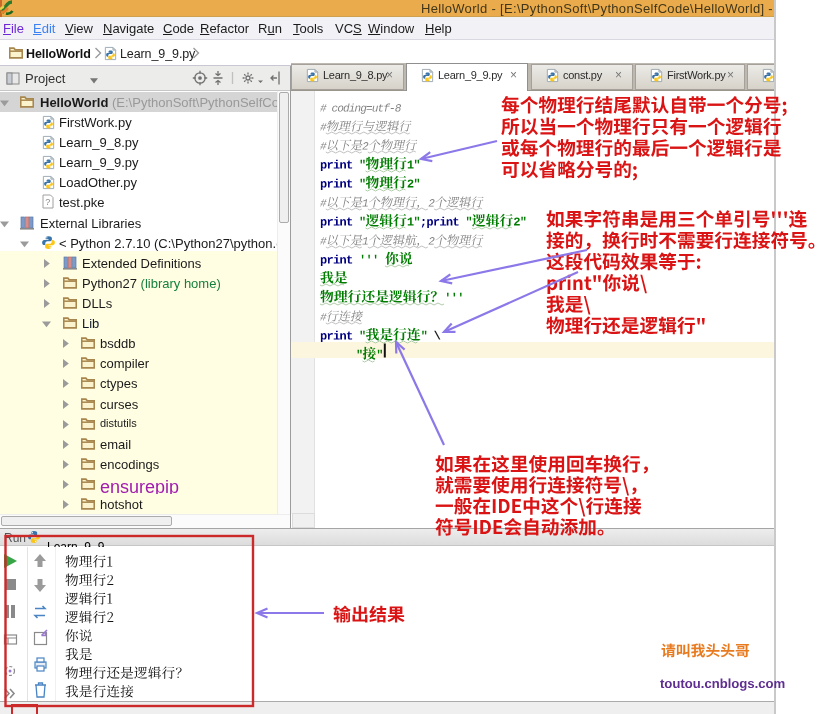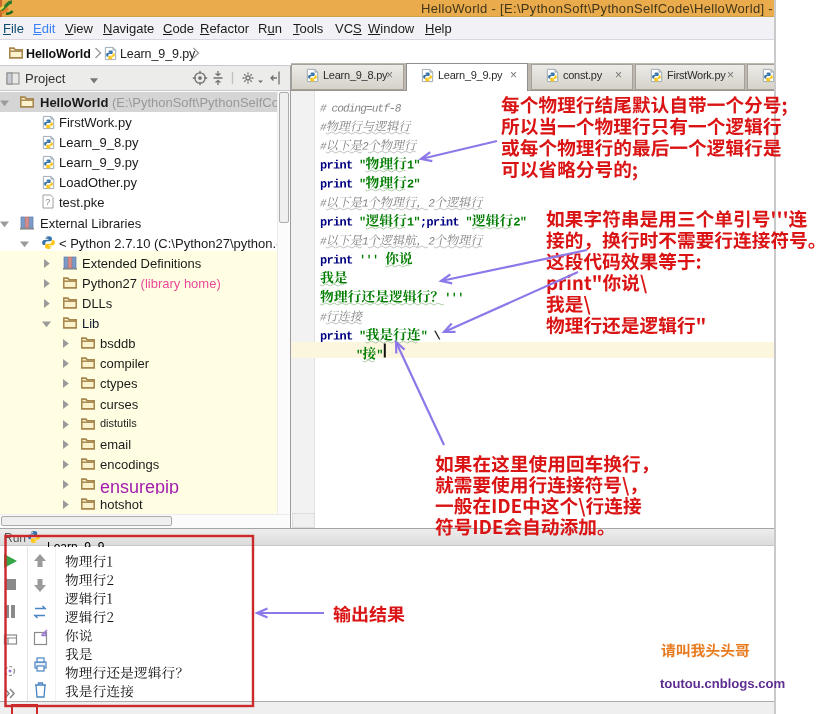--- a/index.html
+++ b/index.html
@@ -6,21 +6,21 @@
 <div style="position:absolute;left:0;top:0;width:775px;height:17px;background:linear-gradient(#eebv 0%,#e9a945 100%);background:#e9ab4b;border-bottom:1px solid #cda14e"></div>
 <div style="position:absolute;left:0;top:0;width:2px;height:17px;background:#c96a2a"></div>
 <svg width="15" height="16" style="position:absolute;left:0px;top:0px" viewBox="0 0 15 16">
 <path d="M2 13c3-7 7-11 10-11" stroke="#2c7a2c" stroke-width="3.4" fill="none"></path>
 <path d="M1 12c2 .5 5-1 6.5-4" stroke="#e8832b" stroke-width="3" fill="none"></path>
 <path d="M6 13.5c2 .5 5-.5 6.5-2.5" stroke="#1e681e" stroke-width="2.6" fill="none"></path>
 <path d="M0 9.5c1.5-2 3-2.5 4-2" stroke="#e3d24a" stroke-width="2.4" fill="none"></path>
   </svg>
 <div style="position:absolute;left:300px;top:1px;width:473px;height:15px;font-size:13px;letter-spacing:0.32px;color:#42361a;text-align:right;white-space:nowrap;overflow:hidden">HelloWorld - [E:\PythonSoft\PythonSelfCode\HelloWorld] -</div>
 <div style="position:absolute;left:0;top:17px;width:775px;height:23px;background:#f2f1f6;border-bottom:1px solid #d9d7e2"></div>
-<div style="position:absolute;left:3px;top:21px;font-size:13px;color:#0c4a6e"><u>F</u>ile</div>
+<div style="position:absolute;left:3px;top:21px;font-size:13px;color:#6d28d9"><u>F</u>ile</div>
 <div style="position:absolute;left:33px;top:21px;font-size:13px;color:#3b82f6"><u>E</u>dit</div>
 <div style="position:absolute;left:65px;top:21px;font-size:13px;color:#1b1b1b"><u>V</u>iew</div>
 <div style="position:absolute;left:103px;top:21px;font-size:13px;color:#1b1b1b"><u>N</u>avigate</div>
 <div style="position:absolute;left:163px;top:21px;font-size:13px;color:#1b1b1b"><u>C</u>ode</div>
 <div style="position:absolute;left:200px;top:21px;font-size:13px;color:#1b1b1b"><u>R</u>efactor</div>
 <div style="position:absolute;left:258px;top:21px;font-size:13px;color:#1b1b1b">R<u>u</u>n</div>
 <div style="position:absolute;left:293px;top:21px;font-size:13px;color:#1b1b1b"><u>T</u>ools</div>
 <div style="position:absolute;left:335px;top:21px;font-size:13px;color:#1b1b1b">VC<u>S</u></div>
 <div style="position:absolute;left:368px;top:21px;font-size:13px;color:#1b1b1b"><u>W</u>indow</div>
 <div style="position:absolute;left:425px;top:21px;font-size:13px;color:#1b1b1b"><u>H</u>elp</div>
@@ -143,21 +143,21 @@
 <rect x="0" y="12" width="14" height="1.6" fill="#8a8a8a"></rect>
   </svg>
 <div style="position:absolute;left:82px;top:256px;width:195px;height:17px;font-size:13px;color:#1a1a1a;white-space:nowrap;overflow:hidden">Extended Definitions</div>
 <svg width="9" height="9" style="position:absolute;left:42px;top:279px">
     <polygon points="1.98,0 7.83,4.5 1.98,9" fill="#9b9b9b"></polygon>
   </svg>
 <svg width="14" height="13" viewBox="0 0 14 13" style="position:absolute;left:63px;top:276px">
 <path d="M.7 2.2h4.2l1.4 1.6h7v8.1H.7z" fill="#FBF2CE" stroke="#A8874E" stroke-width="1.7"></path>
 <path d="M.7 5.2h12.6" stroke="#A8874E" stroke-width="1.5"></path>
   </svg>
-<div style="position:absolute;left:82px;top:276px;width:195px;height:17px;font-size:13px;color:#1a1a1a;white-space:nowrap;overflow:hidden">Python27 <span style="color:#ec4899">(library home)</span></div>
+<div style="position:absolute;left:82px;top:276px;width:195px;height:17px;font-size:13px;color:#1a1a1a;white-space:nowrap;overflow:hidden">Python27 <span style="color:#15803d">(library home)</span></div>
 <svg width="9" height="9" style="position:absolute;left:42px;top:299px">
     <polygon points="1.98,0 7.83,4.5 1.98,9" fill="#9b9b9b"></polygon>
   </svg>
 <svg width="14" height="13" viewBox="0 0 14 13" style="position:absolute;left:63px;top:296px">
 <path d="M.7 2.2h4.2l1.4 1.6h7v8.1H.7z" fill="#FBF2CE" stroke="#A8874E" stroke-width="1.7"></path>
 <path d="M.7 5.2h12.6" stroke="#A8874E" stroke-width="1.5"></path>
   </svg>
 <div style="position:absolute;left:82px;top:296px;width:195px;height:17px;font-size:13px;color:#1a1a1a;white-space:nowrap;overflow:hidden">DLLs</div>
 <svg width="9" height="9" style="position:absolute;left:42px;top:319px">
     <polygon points="0,2.5200000000000005 9,2.5200000000000005 4.5,8.370000000000001" fill="#9b9b9b"></polygon>

